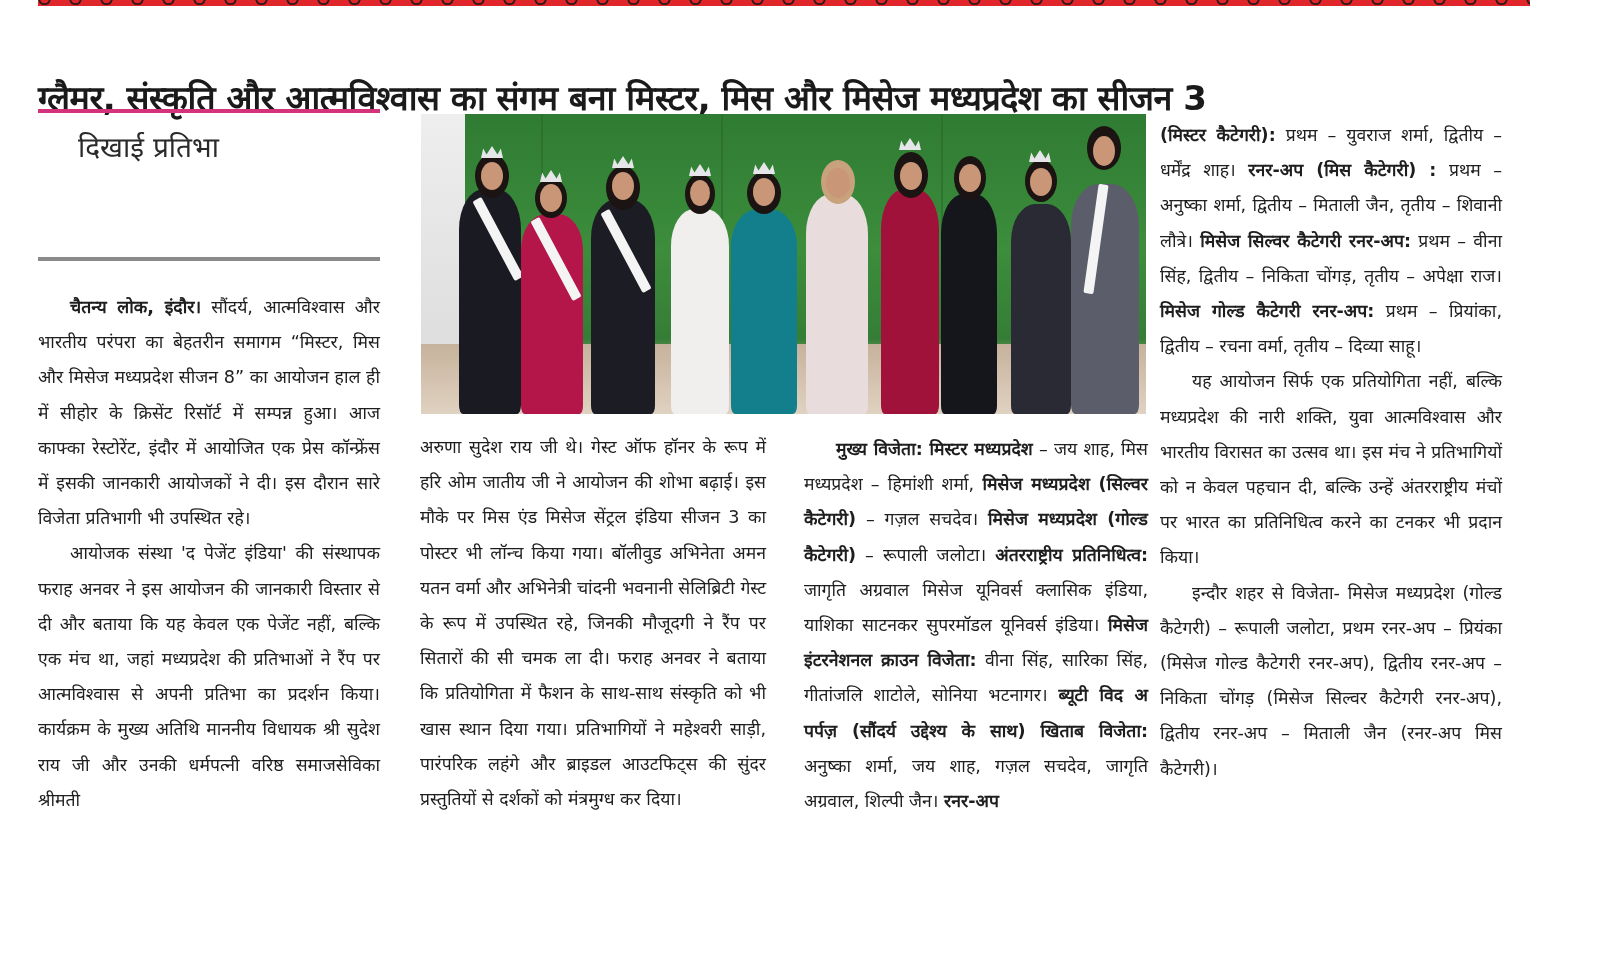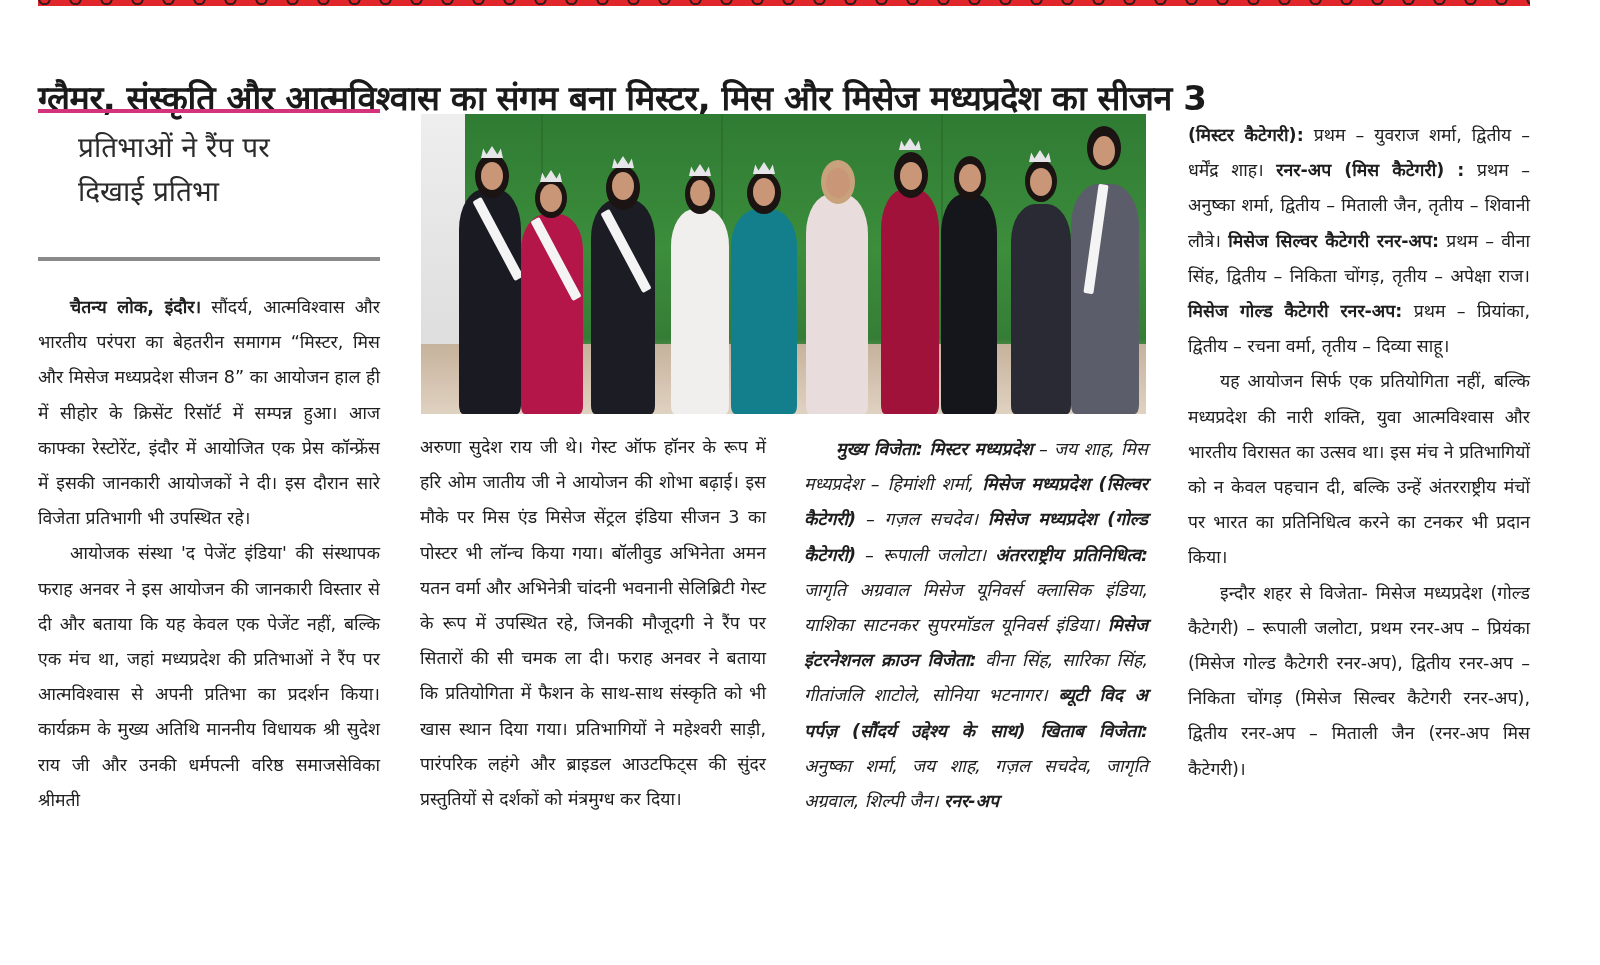--- a/index.html
+++ b/index.html
@@ -14,22 +14,22 @@
   .subhead .arrow { display:inline-block; width:40px; }
   .subhead .line { display:block; padding-left:40px; }
   .subhead .line.first { padding-left:0; }
   .grey-rule { position:absolute; left:38px; top:257px; width:342px; height:4px; background:#8a8a8a; }
   .col { position:absolute; font-family:"DejaVu Sans", sans-serif; font-size:17.6px; line-height:35.2px; color:#1e1e1e; text-align:justify; text-align-last:left; }
   .col p { margin:0; }
   .col .indent { text-indent:32px; }
   .col b { font-weight:bold; }
   .col1 { left:38px; top:290px; width:342px; }
   .col2 { left:420px; top:430px; width:346px; }
-  .col3 { left:804px; top:432px; width:344px;font-style:italic; }
-  .col4 { left:1188px; top:118px; width:342px; }
+  .col3 { left:804px; top:432px; width:344px; }
+  .col4 { left:1160px; top:118px; width:342px; }
   .photo { position:absolute; left:421px; top:114px; width:725px; height:300px; overflow:hidden;
     background: linear-gradient(180deg, #2f7b33 0%, #3c8d3c 45%, #357d36 75%, #c9b7a2 88%, #d7c7b5 100%); }
   .photo .wall { position:absolute; left:0; top:0; width:44px; height:100%; background:linear-gradient(180deg,#eeeeee,#d9d9d9); }
   .photo .seam { position:absolute; top:0; width:2px; height:75%; background:#2a6a2c; opacity:0.6; }
   .photo .floor { position:absolute; left:0; bottom:0; width:100%; height:70px; background:linear-gradient(180deg,#c6b29c,#e0d2c1); }
   .person { position:absolute; bottom:0; border-radius:40% 40% 6% 6% / 18% 18% 4% 4%; }
   .head { position:absolute; border-radius:50%; background:#1b1412; }
   .face { position:absolute; border-radius:50%; background:#c99677; }
   .crown { position:absolute; width:22px; height:12px; background:#e6e6ea; clip-path:polygon(0 100%,10% 20%,25% 70%,50% 0,75% 70%,90% 20%,100% 100%); }
   .sash { position:absolute; width:10px; background:#f4f4f4; transform:rotate(-28deg); border-radius:2px; }
@@ -38,21 +38,20 @@
 <body>
 
 <div class="top-band">
     <div class="dots"></div>
   </div>
 
 <h1 class="headline">ग्लैमर, संस्कृति और आत्मविश्वास का संगम बना मिस्टर, मिस और मिसेज मध्यप्रदेश का सीजन 3</h1>
 <div class="pink-rule"></div>
 
 <div class="subhead">
-  <span class="line">प्रतिभाओं ने रैंप पर</span>
   <span class="line">दिखाई प्रतिभा</span>
 </div>
 <div class="grey-rule"></div>
 
 <div class="col col1">
   <p class="indent"><b>चैतन्य लोक, इंदौर।</b> <span>सौंदर्य, आत्मविश्वास और भारतीय परंपरा का बेहतरीन समागम “मिस्टर, मिस और मिसेज मध्यप्रदेश सीजन 8” का आयोजन हाल ही में सीहोर के क्रिसेंट रिसॉर्ट में सम्पन्न हुआ। आज काफ्का रेस्टोरेंट, इंदौर में आयोजित एक प्रेस कॉन्फ्रेंस में इसकी जानकारी आयोजकों ने दी। इस दौरान सारे विजेता प्रतिभागी भी उपस्थित रहे।</span></p>
   <p class="indent">आयोजक संस्था 'द पेजेंट इंडिया' की संस्थापक फराह अनवर ने इस आयोजन की जानकारी विस्तार से दी और बताया कि यह केवल एक पेजेंट नहीं, बल्कि एक मंच था, जहां मध्यप्रदेश की प्रतिभाओं ने रैंप पर आत्मविश्वास से अपनी प्रतिभा का प्रदर्शन किया। कार्यक्रम के मुख्य अतिथि माननीय विधायक श्री सुदेश राय जी और उनकी धर्मपत्नी वरिष्ठ समाजसेविका श्रीमती</p>
 </div>
 
 <div class="photo">

